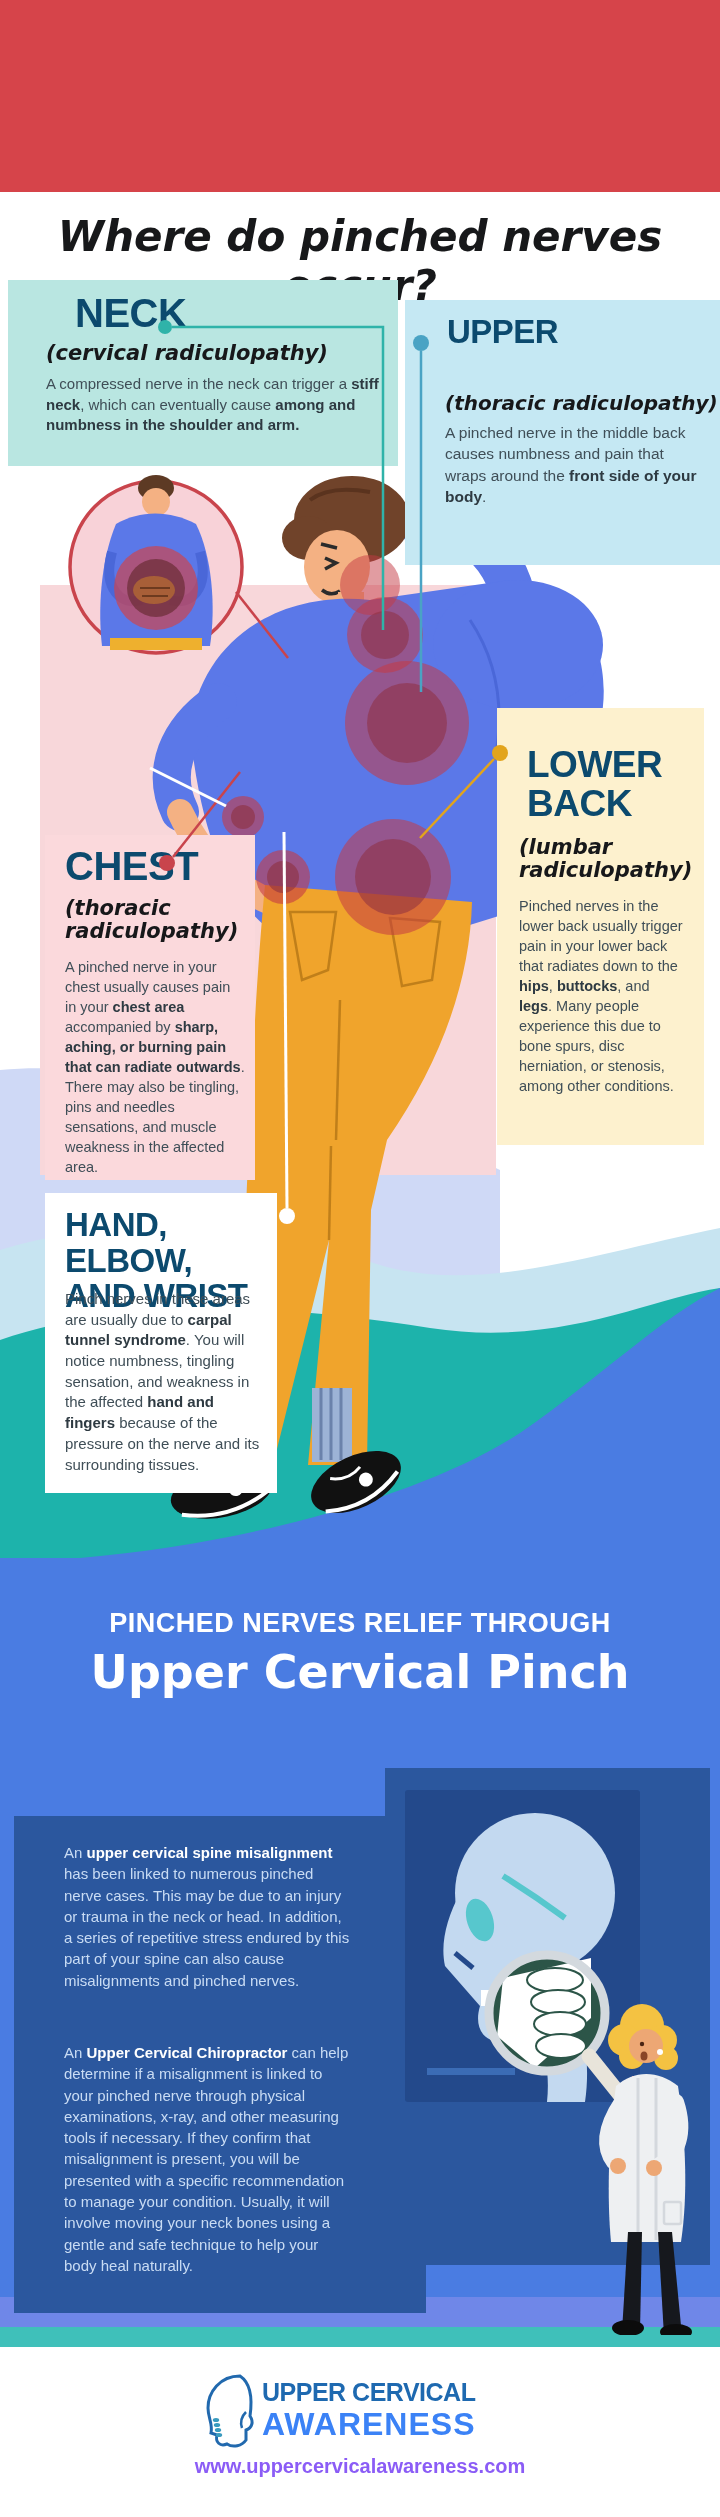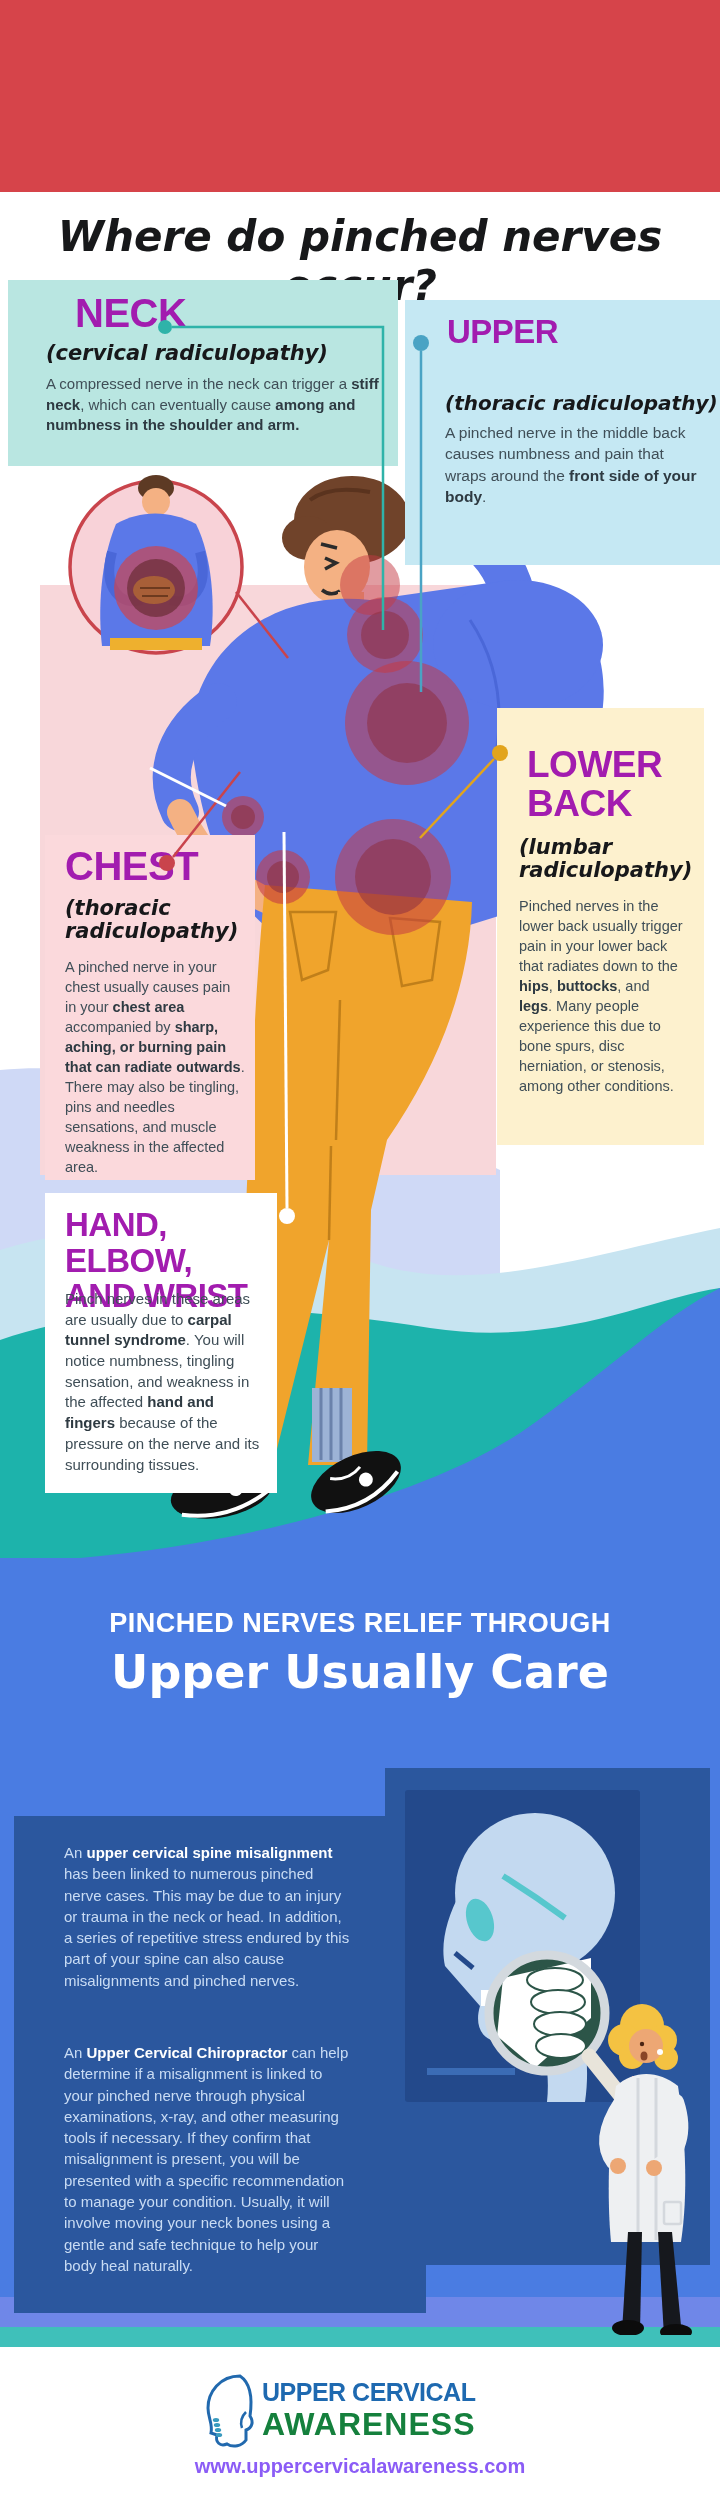--- a/index.html
+++ b/index.html
@@ -14,21 +14,21 @@
   .header-sub{left:0;top:108px;width:720px;color:#ffffff;font-weight:700;font-size:27px;}
   .intro-heading{left:0;top:212px;width:720px;color:#17181a;font-size:42px;font-weight:700;
     font-style:italic;font-family:"DejaVu Sans",sans-serif;z-index:2;}
   
   .box{z-index:3;}
   .box-neck{left:8px;top:280px;width:390px;height:186px;background:#b9e6e1;}
   .box-umb{left:405px;top:300px;width:307px;height:265px;background:#c5e8f3;padding-left:24px;}
   .box-chest{left:45px;top:835px;width:210px;height:345px;background:#fbd9dc;}
   .box-lb{left:497px;top:708px;width:207px;height:437px;background:#fdf1ce;}
   .box-hew{left:45px;top:1193px;width:232px;height:300px;background:#ffffff;}
-  .sec-title{color:#a21caf;font-weight:800;letter-spacing:-0.5px;line-height:0.95;
+  .sec-title{color:#0c4a6e;font-weight:800;letter-spacing:-0.5px;line-height:0.95;
     font-family:"Liberation Sans",sans-serif;}
   .sec-sub{color:#17181a;font-weight:700;font-style:italic;font-family:"DejaVu Sans",sans-serif;
     line-height:1.1;}
   .sec-body{color:#3f4e57;line-height:1.38;}
   .sec-body b{color:#2e3a42;}
   
   .pink-backdrop{left:40px;top:585px;width:456px;height:590px;background:#f8d7da;z-index:1;}
   .waves{left:0;top:1040px;z-index:0;}
   .figure{left:40px;top:440px;z-index:2;}
   .connectors{left:0;top:0;z-index:4;pointer-events:none;}
@@ -44,21 +44,21 @@
   .panel-text{color:#c9dcf4;font-size:15px;line-height:1.42;}
   .panel-text b{color:#ffffff;}
   .xray{left:385px;top:1768px;z-index:3;}
   .doctor{left:580px;top:1990px;z-index:6;}
   
   .band-periwinkle{left:0;top:2297px;width:720px;height:30px;background:#6f87e8;z-index:1;}
   .band-teal{left:0;top:2327px;width:720px;height:20px;background:#3fc0ba;z-index:1;}
   .footer{left:0;top:2347px;width:720px;height:170px;background:#ffffff;z-index:2;}
   .logo-text1{left:262px;top:2378px;width:260px;color:#1e69b0;font-weight:800;font-size:25px;
     letter-spacing:-0.5px;z-index:3;}
-  .logo-text2{left:262px;top:2406px;width:260px;color:#15803d;font-weight:700;font-size:32px;
+  .logo-text2{left:262px;top:2406px;width:260px;color:#3b82f6;font-weight:700;font-size:32px;
     letter-spacing:1px;z-index:3;}
   .footer-url{left:0;top:2455px;width:720px;color:#8b5cf6;font-weight:800;font-size:20px;z-index:3;}
 </style>
 </head>
 <body>
 
 <div class="abs header"></div>
 <div class="abs header-title center">PINCHED NERVE LOCATIONS:</div>
 <div class="abs header-sub center">Where Can They Occur?</div>
 
@@ -222,21 +222,21 @@
   </g>
   <g>
     <path d="M150,768 L226,806" stroke="#ffffff" stroke-width="3" fill="none"></path>
     <path d="M284,832 L287,1208" stroke="#ffffff" stroke-width="3" fill="none"></path>
     <circle cx="287" cy="1216" r="8" fill="#ffffff"></circle>
   </g>
 </svg>
 
 <div class="abs blue-section"></div>
 <div class="abs relief-kicker center">PINCHED NERVES RELIEF THROUGH</div>
-<div class="abs relief-title center">Upper Usually Care</div>
+<div class="abs relief-title center">Upper Cervical Pinch</div>
 
 <div class="abs panel panel-left">
   <div class="abs panel-text" style="left:50px;top:26px;width:288px;"><span>An </span><b>upper cervical spine misalignment</b><span> has been linked to numerous pinched nerve cases. This may be due to an injury or trauma in the neck or head. In addition, a series of repetitive stress endured by this part of your spine can also cause misalignments and pinched nerves.</span></div>
   <div class="abs panel-text" style="left:50px;top:226px;width:288px;"><span>An </span><b>Upper Cervical Chiropractor</b><span> can help determine if a misalignment is linked to your pinched nerve through physical examinations, x-ray, and other measuring tools if necessary. If they confirm that misalignment is present, you will be presented with a specific recommendation to manage your condition. Usually, it will involve moving your neck bones using a gentle and safe technique to help your body heal naturally.</span></div>
 </div>
 
 <div class="abs panel panel-right"></div>
 <svg class="abs xray" width="325" height="497" viewBox="0 0 325 497">
   <rect x="20" y="22" width="235" height="312" rx="3" fill="#23498b"></rect>
   <g>

